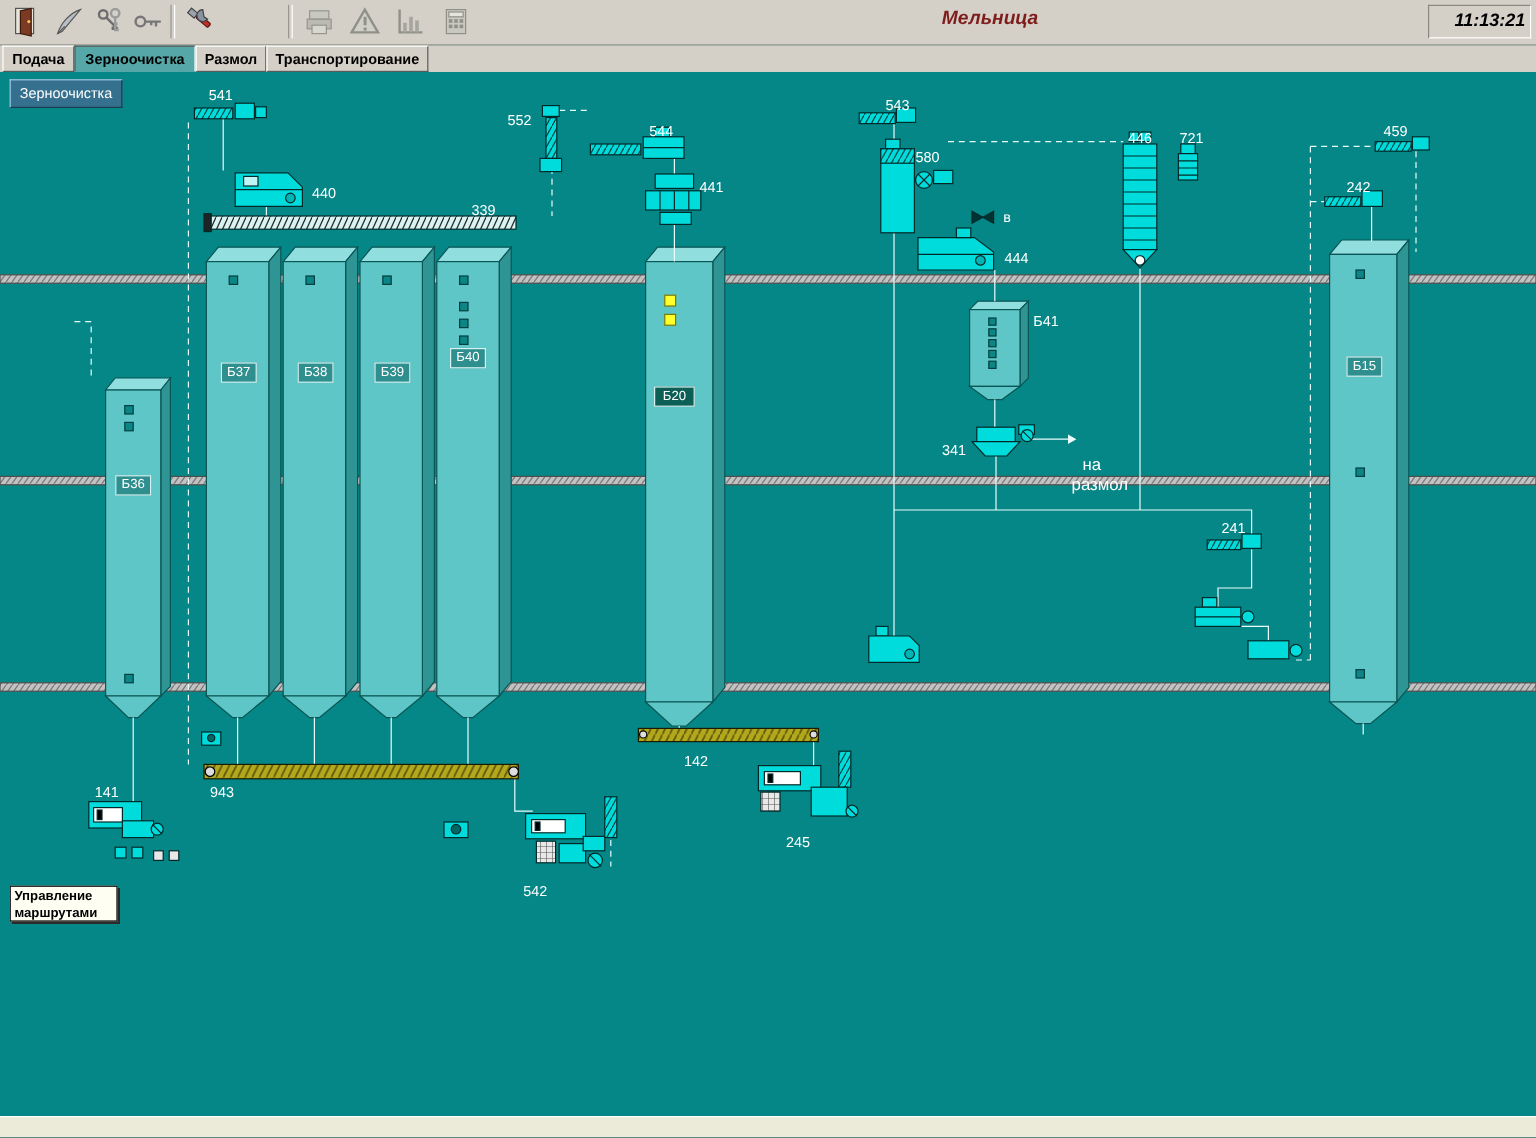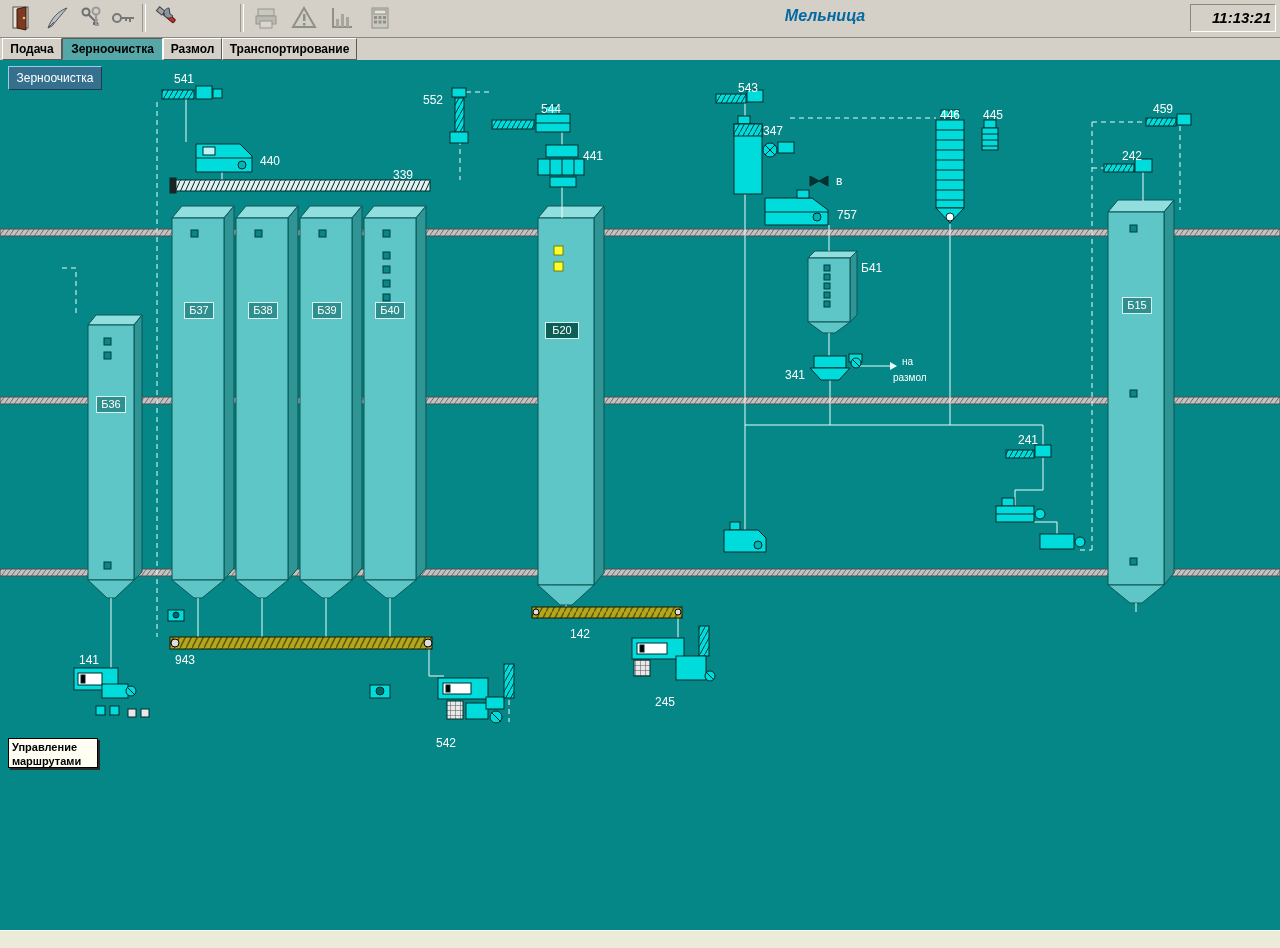--- a/index.html
+++ b/index.html
@@ -7,35 +7,35 @@
           font-family:"Liberation Sans",sans-serif;background:#068787;}
   
   .toolbar{position:absolute;left:0;top:0;width:1280px;height:37px;
            background:#d4d0c8;border-bottom:1px solid #8a887f;}
   .tbtn{position:absolute;top:3px;width:32px;height:30px;display:flex;
         align-items:center;justify-content:center;}
   .tbtn svg{width:26px;height:26px;}
   .tsep{position:absolute;top:4px;width:2px;height:28px;
         border-left:1px solid #9a978e;border-right:1px solid #ffffff;}
   .title{position:absolute;left:660px;top:7px;width:330px;text-align:center;
-         font-size:16px;font-weight:bold;font-style:italic;color:#0369a1;}
+         font-size:16px;font-weight:bold;font-style:italic;color:#7f1d1d;}
   .clock{position:absolute;right:4px;top:4px;width:80px;height:26px;line-height:26px;
          text-align:right;padding-right:4px;font-size:15px;font-style:italic;font-weight:bold;
          border:1px solid;border-color:#8a887f #ffffff #ffffff #8a887f;background:#d4d0c8;}
   
   .tabs{position:absolute;left:0;top:38px;width:1280px;height:22px;background:#d4d0c8;}
   .tab{position:absolute;top:0;height:20px;line-height:20px;text-align:center;
        font-size:12px;font-weight:bold;color:#000;background:#d4d0c8;
        border:1px solid;border-color:#ffffff #5a5a5a #5a5a5a #ffffff;cursor:default;}
   .tab.active{background:#56a7a7;border-color:#5a5a5a #ffffff #56a7a7 #5a5a5a;}
   
   .canvas{position:absolute;left:0;top:60px;width:1280px;height:870px;background:#068787;}
   .canvas svg.mimic{position:absolute;left:0;top:0;}
   .lbl{position:absolute;color:#ffffff;font-size:12px;white-space:nowrap;}
-  .lbl.small{font-size:10px;}
+  .lbl.small{font-size:14px;margin-top:23px;}
   .slabel{position:absolute;width:28px;height:15px;line-height:15px;text-align:center;
           font-size:11px;color:#ffffff;background:#2f8f8f;border:1px solid #d8f2f2;}
   .slabel.dark{background:#0d5f55;width:32px;}
   .viewbtn{position:absolute;left:8px;top:6px;width:92px;height:22px;line-height:22px;
            text-align:center;font-size:12px;color:#fff;background:#35708e;
            border:1px solid;border-color:#9ecbe0 #1c3c50 #1c3c50 #9ecbe0;}
   .routesbtn{position:absolute;left:8px;top:678px;width:90px;height:30px;background:#fffef2;
              border:1px solid #000;box-shadow:2px 2px 0 #2a2a2a;color:#000;
              font-size:11px;font-weight:bold;line-height:14px;padding:1px 3px;box-sizing:border-box;}
   .bottomstrip{position:absolute;left:0;top:930px;width:1280px;height:18px;
@@ -441,43 +441,43 @@
 
     <div class="viewbtn">Зерноочистка</div>
 
     <div class="lbl" style="left:174px;top:12px">541</div>
     <div class="lbl" style="left:260px;top:94px">440</div>
     <div class="lbl" style="left:393px;top:108px">339</div>
     <div class="lbl" style="left:423px;top:33px">552</div>
     <div class="lbl" style="left:541px;top:42px">544</div>
     <div class="lbl" style="left:583px;top:89px">441</div>
     <div class="lbl" style="left:738px;top:21px">543</div>
-    <div class="lbl" style="left:763px;top:64px">347</div>
+    <div class="lbl" style="left:763px;top:64px">580</div>
     <div class="lbl" style="left:836px;top:114px">в</div>
-    <div class="lbl" style="left:837px;top:148px">757</div>
+    <div class="lbl" style="left:837px;top:148px">444</div>
     <div class="lbl" style="left:861px;top:201px">Б41</div>
     <div class="lbl" style="left:940px;top:48px">446</div>
-    <div class="lbl" style="left:983px;top:48px">445</div>
+    <div class="lbl" style="left:983px;top:48px">721</div>
     <div class="lbl" style="left:785px;top:308px">341</div>
     <div class="lbl small" style="left:902px;top:296px">на</div>
     <div class="lbl small" style="left:893px;top:312px">размол</div>
     <div class="lbl" style="left:1153px;top:42px">459</div>
     <div class="lbl" style="left:1122px;top:89px">242</div>
     <div class="lbl" style="left:1018px;top:373px">241</div>
     <div class="lbl" style="left:79px;top:593px">141</div>
     <div class="lbl" style="left:175px;top:593px">943</div>
     <div class="lbl" style="left:436px;top:676px">542</div>
     <div class="lbl" style="left:570px;top:567px">142</div>
     <div class="lbl" style="left:655px;top:635px">245</div>
 
     <div class="slabel" style="left:96px;top:336px">Б36</div>
     <div class="slabel" style="left:184px;top:242px">Б37</div>
     <div class="slabel" style="left:248px;top:242px">Б38</div>
     <div class="slabel" style="left:312px;top:242px">Б39</div>
-    <div class="slabel" style="left:375px;top:242px">Б40</div>
+    <div class="slabel" style="left:375px;top:230px">Б40</div>
     <div class="slabel dark" style="left:545px;top:262px">Б20</div>
     <div class="slabel" style="left:1122px;top:237px">Б15</div>
 
     <div class="routesbtn">
       <span>Управление</span><br>
       <span>маршрутами</span>
     </div>
   </div>
 
   <div class="bottomstrip"></div>

